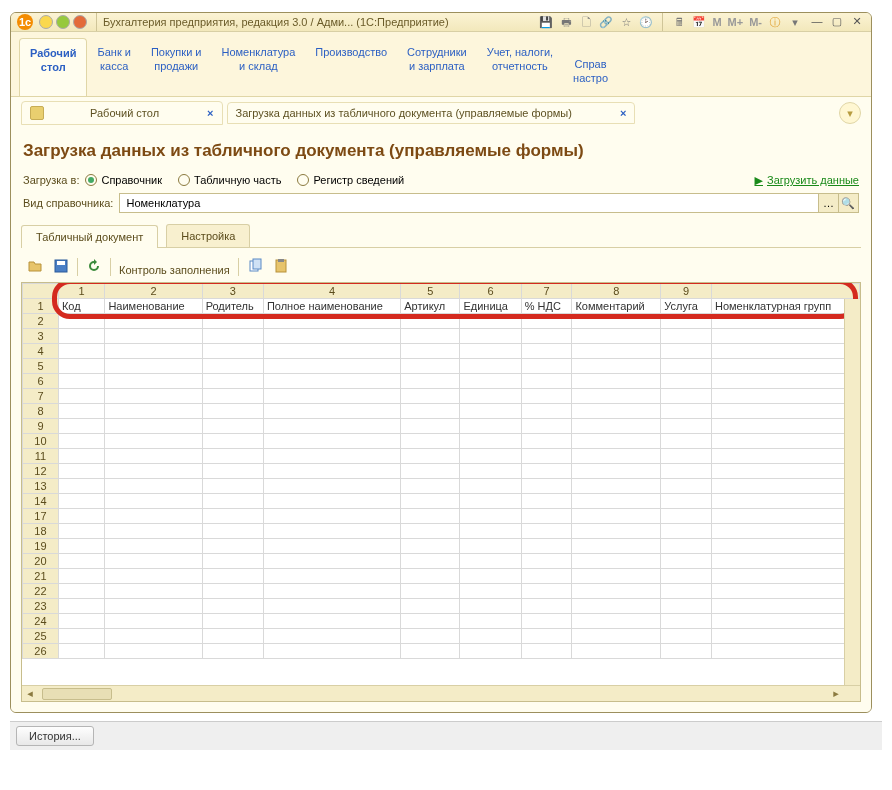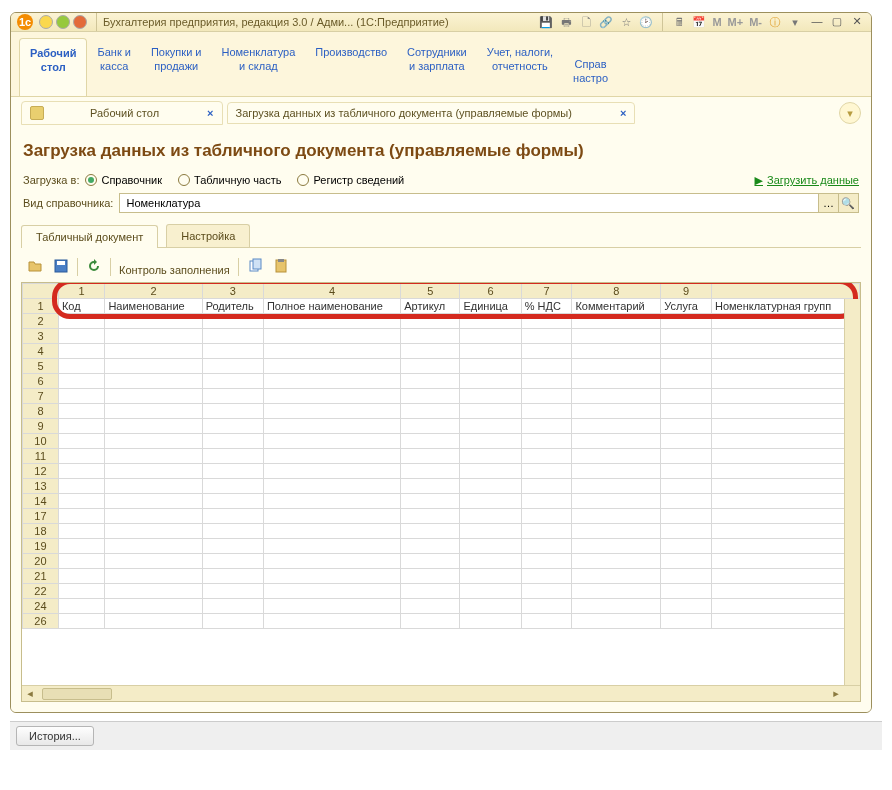--- a/index.html
+++ b/index.html
@@ -461,21 +461,47 @@
               <td class="datacell"></td>
               <td class="datacell"></td>
               <td class="datacell"></td>
               <td class="datacell"></td>
               <td class="datacell"></td>
               <td class="datacell"></td>
               <td class="datacell"></td>
               <td class="datacell"></td>
             </tr>
             <tr>
+              <td class="rowh">23</td>
+              <td class="datacell"></td>
+              <td class="datacell"></td>
+              <td class="datacell"></td>
+              <td class="datacell"></td>
+              <td class="datacell"></td>
+              <td class="datacell"></td>
+              <td class="datacell"></td>
+              <td class="datacell"></td>
+              <td class="datacell"></td>
+              <td class="datacell"></td>
+            </tr>
+            <tr>
               <td class="rowh">24</td>
+              <td class="datacell"></td>
+              <td class="datacell"></td>
+              <td class="datacell"></td>
+              <td class="datacell"></td>
+              <td class="datacell"></td>
+              <td class="datacell"></td>
+              <td class="datacell"></td>
+              <td class="datacell"></td>
+              <td class="datacell"></td>
+              <td class="datacell"></td>
+            </tr>
+            <tr>
+              <td class="rowh">25</td>
               <td class="datacell"></td>
               <td class="datacell"></td>
               <td class="datacell"></td>
               <td class="datacell"></td>
               <td class="datacell"></td>
               <td class="datacell"></td>
               <td class="datacell"></td>
               <td class="datacell"></td>
               <td class="datacell"></td>
               <td class="datacell"></td>

